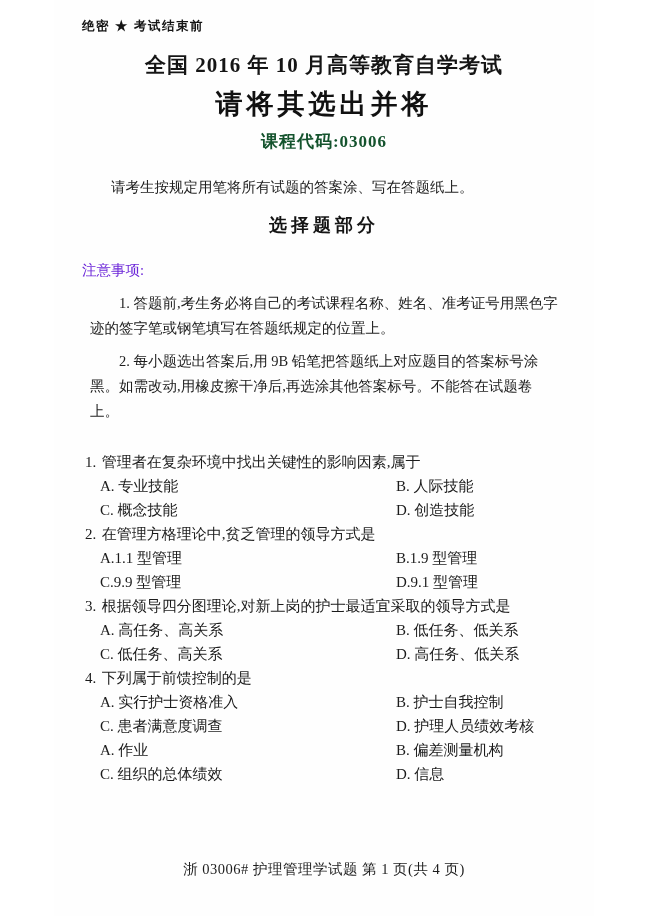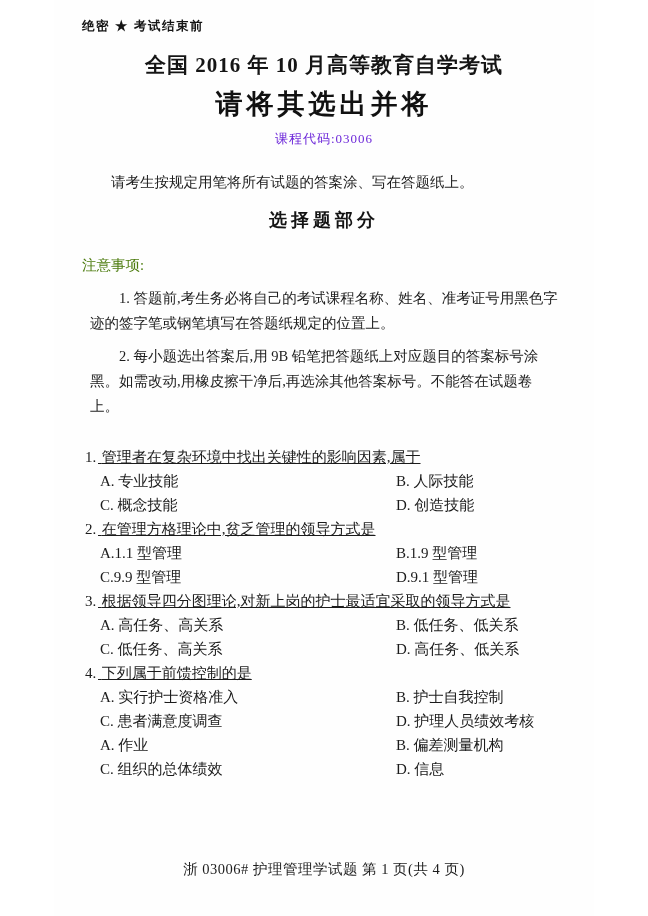--- a/index.html
+++ b/index.html
@@ -34,25 +34,25 @@
     text-align: center;
     font-family: "Liberation Sans", sans-serif;
     font-size: 27px;
     font-weight: 700;
     letter-spacing: 4px;
     margin-top: 7px;
     color: #111111;
   }
   .course-code {
     text-align: center;
-    font-size: 13px;
-    font-weight: 400;
+    font-size: 17px;
+    font-weight: 700;
     letter-spacing: 1px;
     margin-top: 8px;
-    color: #6d28d9;
+    color: #14532d;
   }
   .instruction {
     margin: 22px 0 0 0;
     font-size: 14.5px;
     line-height: 25px;
     text-indent: 2em;
     color: #1c1c1c;
   }
   .section-heading {
     text-align: center;
@@ -60,21 +60,21 @@
     font-size: 18px;
     font-weight: 700;
     letter-spacing: 4px;
     margin-top: 13px;
     color: #141414;
   }
   .notes-heading {
     margin-top: 21px;
     font-size: 14.5px;
     line-height: 25px;
-    color: #4d7c0f;
+    color: #6d28d9;
   }
   .note {
     margin: 8px;
     font-size: 14.5px;
     line-height: 25px;
     text-indent: 2em;
     color: #1c1c1c;
   }
   .part-block {
     margin-top: 30px;
@@ -85,21 +85,21 @@
     color: #141414;
   }
   .part-heading { margin-left: -3px; white-space: nowrap; }
   .part-intro { margin-left: 17px; white-space: nowrap; }
   .questions {
     margin-top: 26px;
     font-size: 15px;
     line-height: 24px;
     color: #1b1b1b;
   }
-  .stem { margin-left: 3px; white-space: nowrap; text-decoration: underline; }
+  .stem { margin-left: 3px; white-space: nowrap; }
   .qnum { display: inline-block; min-width: 13px; }
   .opts {
     margin-left: 18px;
     display: grid;
     grid-template-columns: 296px auto;
   }
   .opt { white-space: nowrap; }
   .footer {
     position: absolute;
     left: 0;

